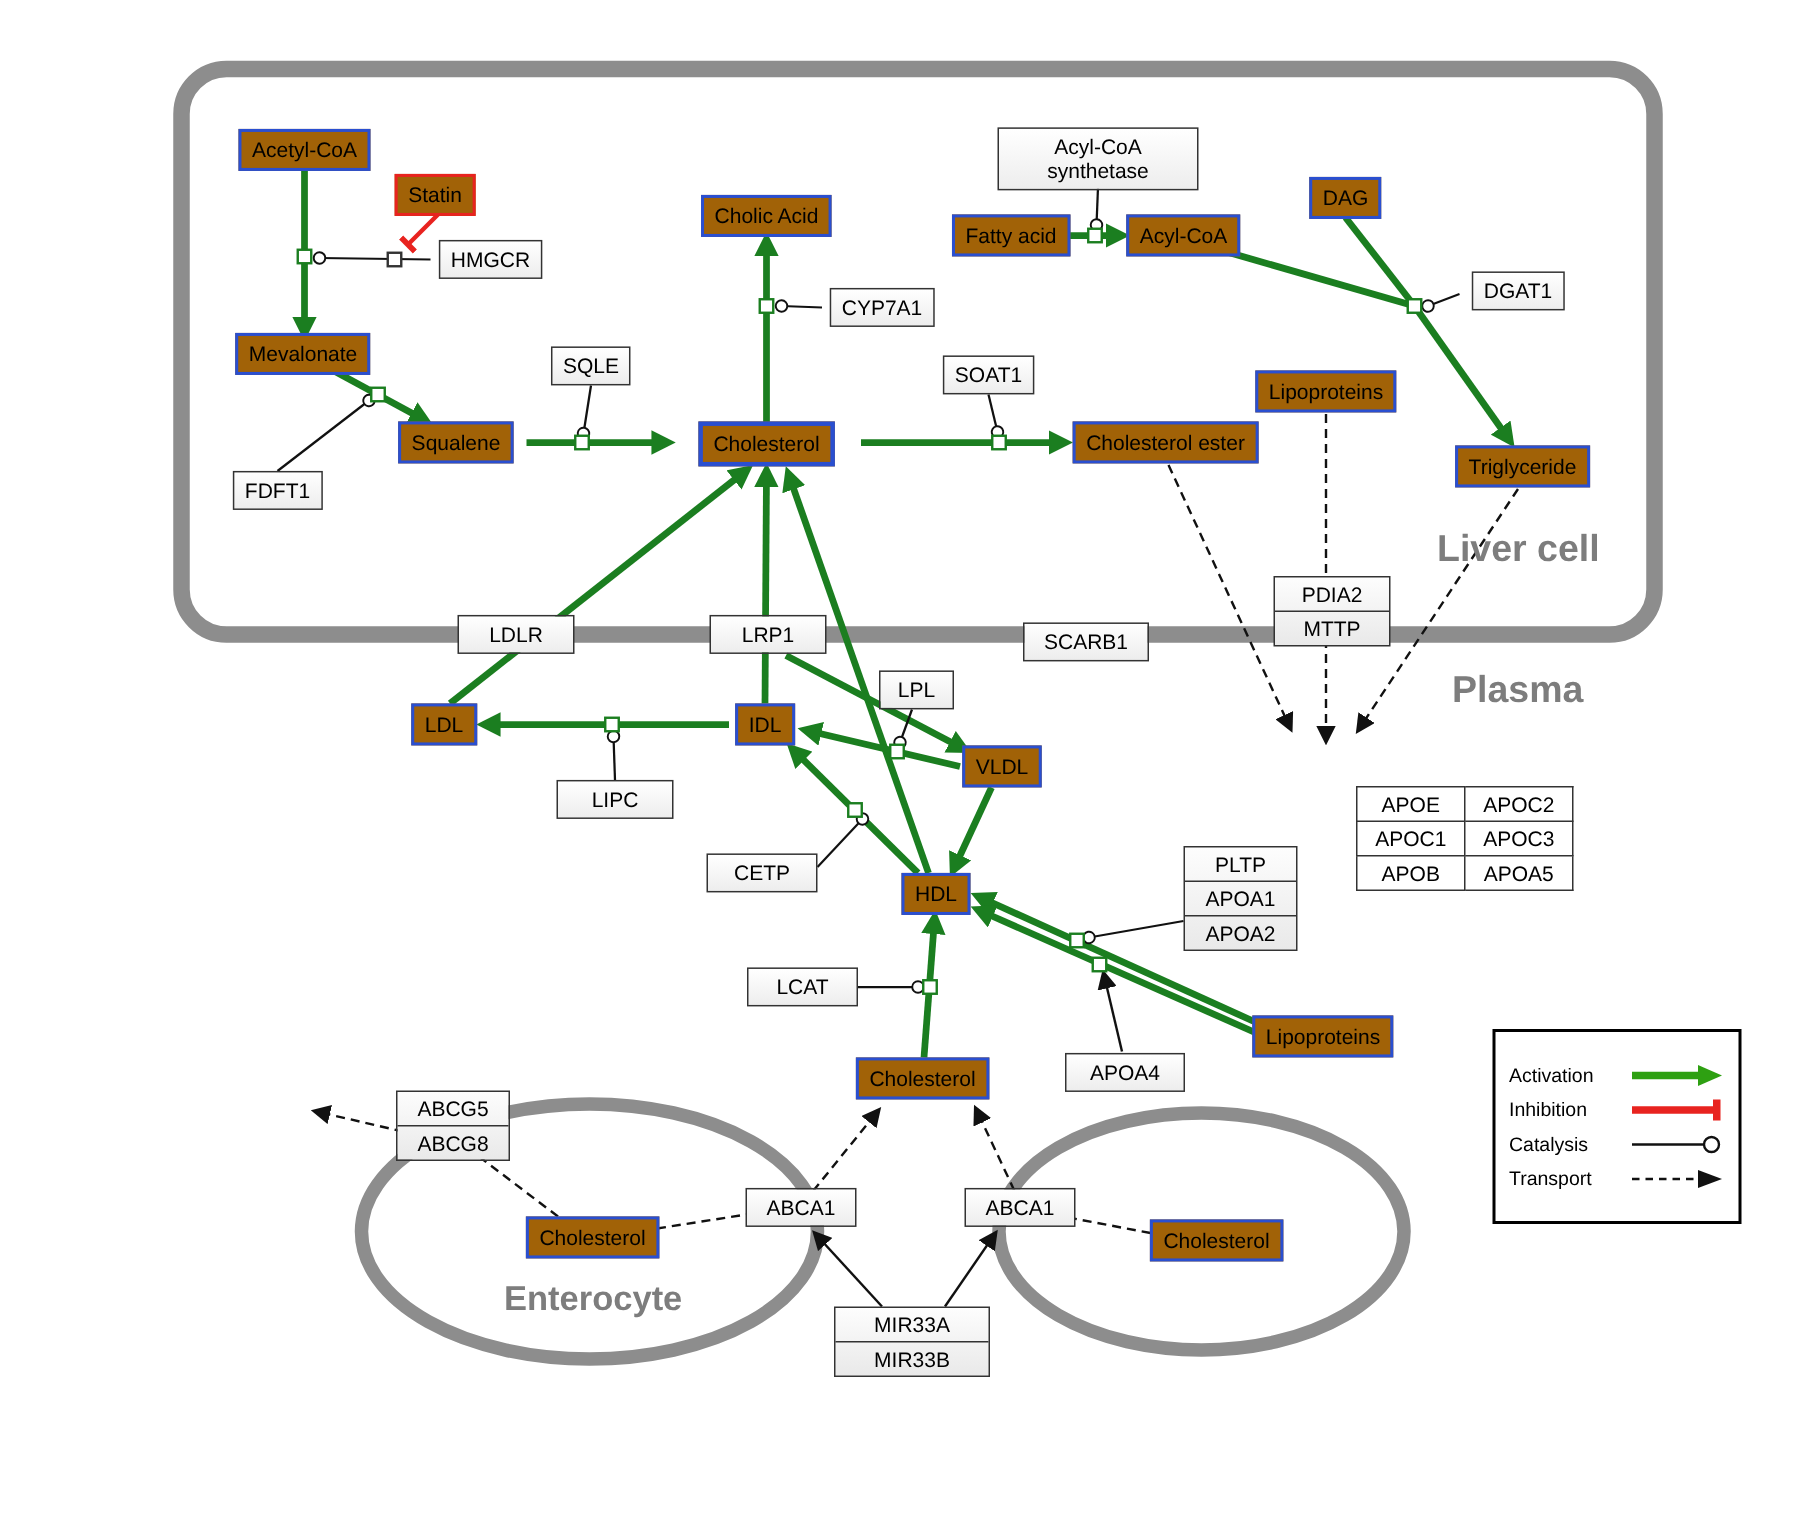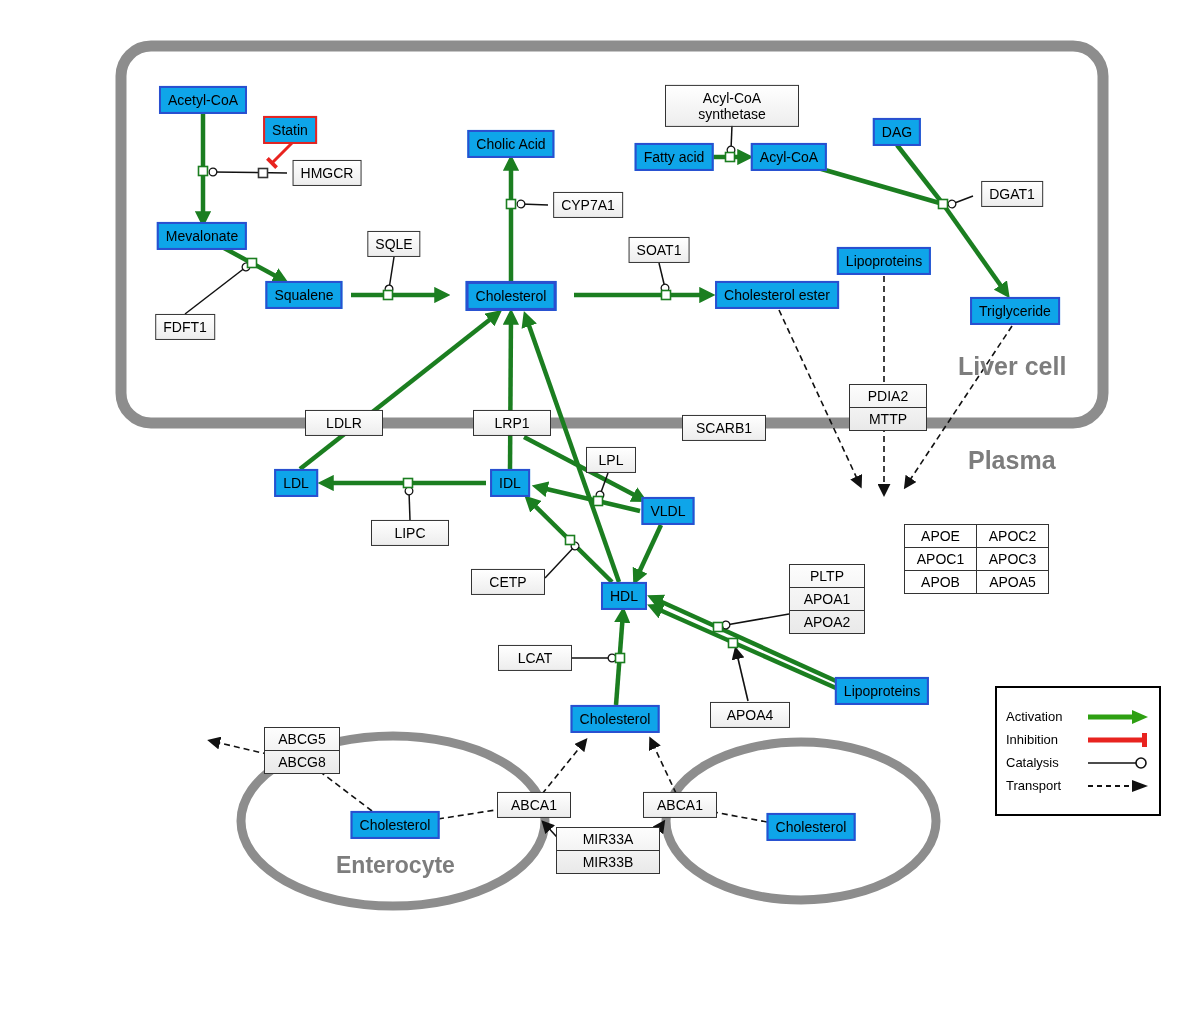--- a/index.html
+++ b/index.html
@@ -1,20 +1,20 @@
 <!DOCTYPE html>
 <html><head>
 <meta charset="utf-8">
 <style>
   * { box-sizing: border-box; margin: 0; padding: 0; }
   body { font-family: "Liberation Sans", sans-serif; background: #ffffff; }
   #canvas { position: relative; width: 1200px; height: 1013px; background: #fff; overflow: hidden; }
   #edges { position: absolute; left: 0; top: 0; z-index: 1; }
   .node {
-    position: absolute; z-index: 2; background: #0ea5e9; color: #000;
+    position: absolute; z-index: 2; background: #a16207; color: #000;
     font-size: 14px; line-height: 1.15; text-align: center;
     padding: 4px 7px; white-space: nowrap;
     transform: translate(-50%, -50%);
   }
   .met  { border: 2px solid #2a4fd0; }
   .hub  { border: 3px solid #2a4fd0; }
   .gene { border: 1px solid #333; background: linear-gradient(#ffffff, #ededed); }
   .inh  { border: 2px solid #e8231f; }
   .wrap { white-space: normal; width: 134px; }
   .stack { position: absolute; z-index: 2; border: 1px solid #333; background: linear-gradient(#fdfdfd, #e9e9e9); }
@@ -194,21 +194,21 @@
     </table>
 
   <div class="stack" style="left:264px;top:727px;width:76px">
     <div class="row">ABCG5</div>
     <div class="row">ABCG8</div>
   </div>
   <div class="node met" style="left:395px;top:825px">Cholesterol</div>
   <div class="node gene" style="left:534px;top:805px;width:74px">ABCA1</div>
   <div class="node gene" style="left:680px;top:805px;width:74px">ABCA1</div>
   <div class="node met" style="left:811px;top:827px">Cholesterol</div>
-  <div class="stack" style="left:556px;top:827px;width:104px">
+  <div class="stack" style="left:556px;top:871px;width:104px">
     <div class="row">MIR33A</div>
     <div class="row">MIR33B</div>
   </div>
 
   <div class="legend">
     <div class="legend-row">
       <span class="lbl">Activation</span>
       <svg width="64" height="16">
         <line x1="2" y1="8" x2="46" y2="8" stroke="#2ea012" stroke-width="5"></line>
         <polygon points="46,1 62,8 46,15" fill="#2ea012"></polygon>

